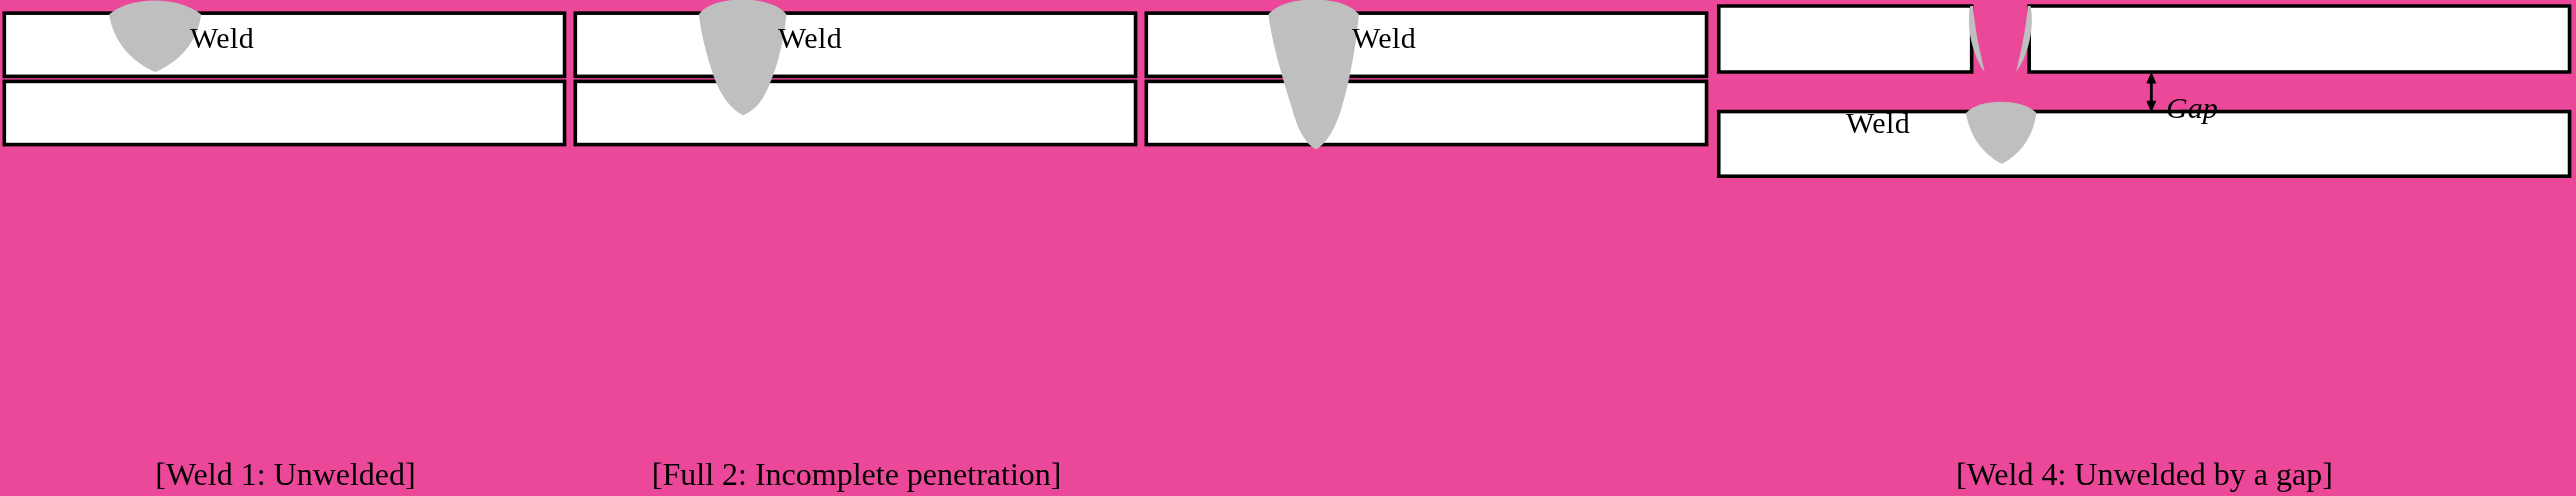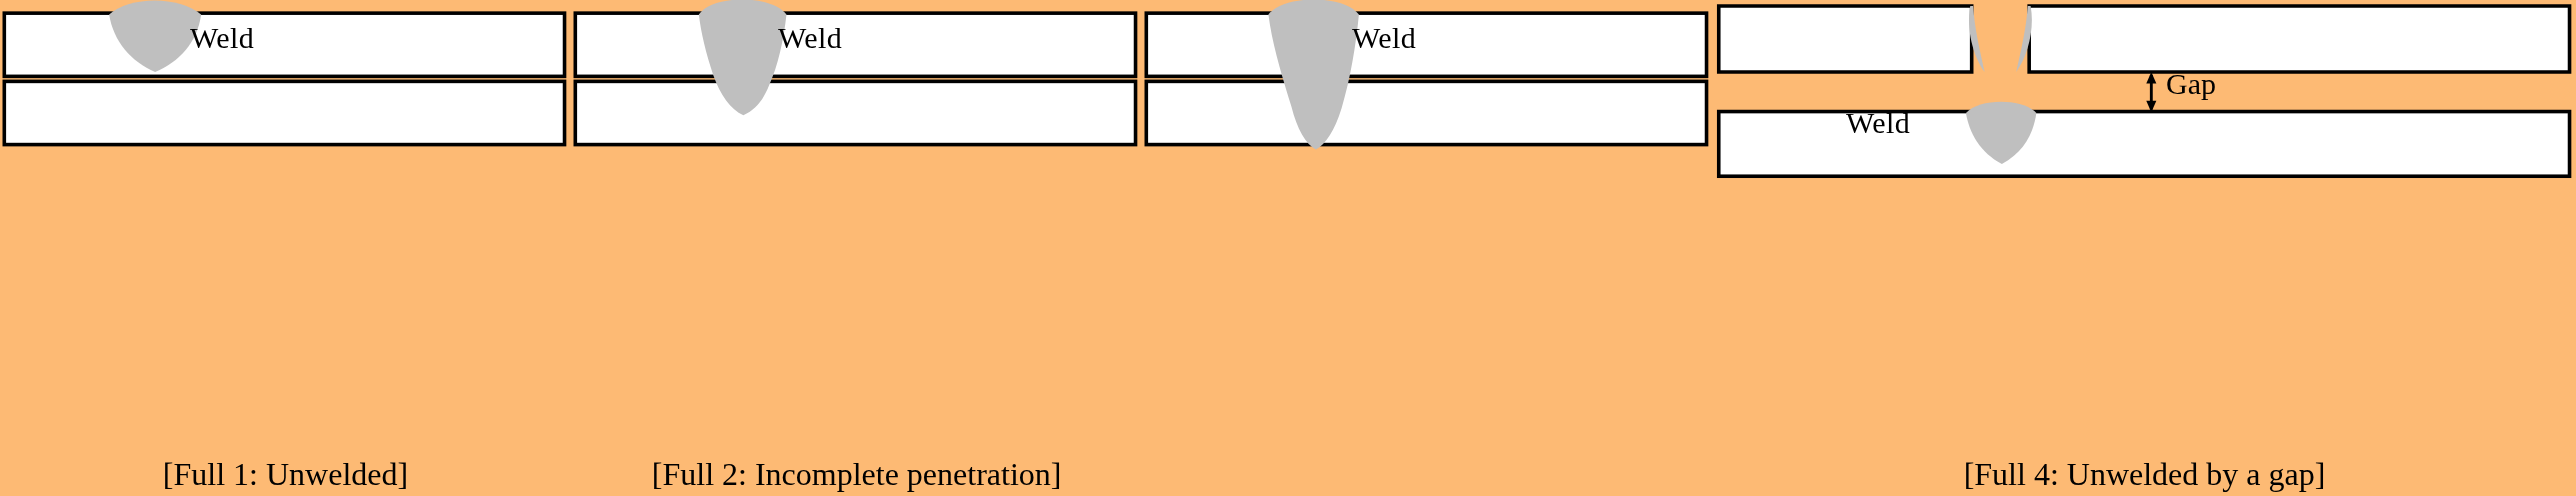--- a/index.html
+++ b/index.html
@@ -7,21 +7,21 @@
     padding: 0;
     background: #ffffff;
   }
   body {
     font-family: "Liberation Serif", "DejaVu Serif", serif;
   }
   #figure {
     position: relative;
     width: 2576px;
     height: 496px;
-    background: #fdba74;
+    background: #ec4899;
     overflow: hidden;
   }
   .panel {
     position: absolute;
     top: 0;
     height: 496px;
   }
   .panel-svg {
     position: absolute;
     left: 0;
@@ -63,21 +63,21 @@
       <rect x="6" y="18" width="780" height="88" fill="#ffffff" stroke="#000000" stroke-width="5"></rect>
 
       <rect x="6" y="113" width="780" height="88" fill="#ffffff" stroke="#000000" stroke-width="5"></rect>
 
       <path d="M 152 20
                C 180 -6 250 -6 280 20
                C 275 58 250 86 216 100
                C 183 86 158 58 152 20 Z" fill="#bfbfbf" stroke="none"></path>
     </svg>
     <div class="weld-label" style="left:190px; top:23px;">Weld</div>
-    <div class="caption" style="left:0px; top:458px; width:571px;">[Full 1: Unwelded]</div>
+    <div class="caption" style="left:0px; top:458px; width:571px;">[Weld 1: Unwelded]</div>
   </div>
 
   <div class="panel" style="left:571px; width:571px;">
     <svg class="panel-svg" width="571" height="180" viewBox="0 0 795 250">
       <rect x="6" y="18" width="780" height="88" fill="#ffffff" stroke="#000000" stroke-width="5"></rect>
       <rect x="6" y="113" width="780" height="88" fill="#ffffff" stroke="#000000" stroke-width="5"></rect>
 
       <path d="M 178 20
                C 196 -8 280 -8 300 20
                C 296 56 288 92 276 118
@@ -126,18 +126,18 @@
                C 446 186 432 212 402 228
                C 372 212 357 186 352 157 Z" fill="#bfbfbf" stroke="none"></path>
 
       <g>
         <line x1="610" y1="104" x2="610" y2="152" stroke="#000000" stroke-width="4"></line>
         <polygon points="610,100 603,116 617,116" fill="#000000"></polygon>
         <polygon points="610,156 603,140 617,140" fill="#000000"></polygon>
       </g>
     </svg>
     <div class="weld-label" style="left:133px; top:108px;">Weld</div>
-    <div class="gap-label" style="left:453px; top:69px;">Gap</div>
-    <div class="caption" style="left:0px; top:458px; width:863px;">[Full 4: Unwelded by a gap]</div>
+    <div class="gap-label" style="left:453px; top:93px;font-style:italic;">Gap</div>
+    <div class="caption" style="left:0px; top:458px; width:863px;">[Weld 4: Unwelded by a gap]</div>
   </div>
 
 </div>
 
 
 </body></html>

